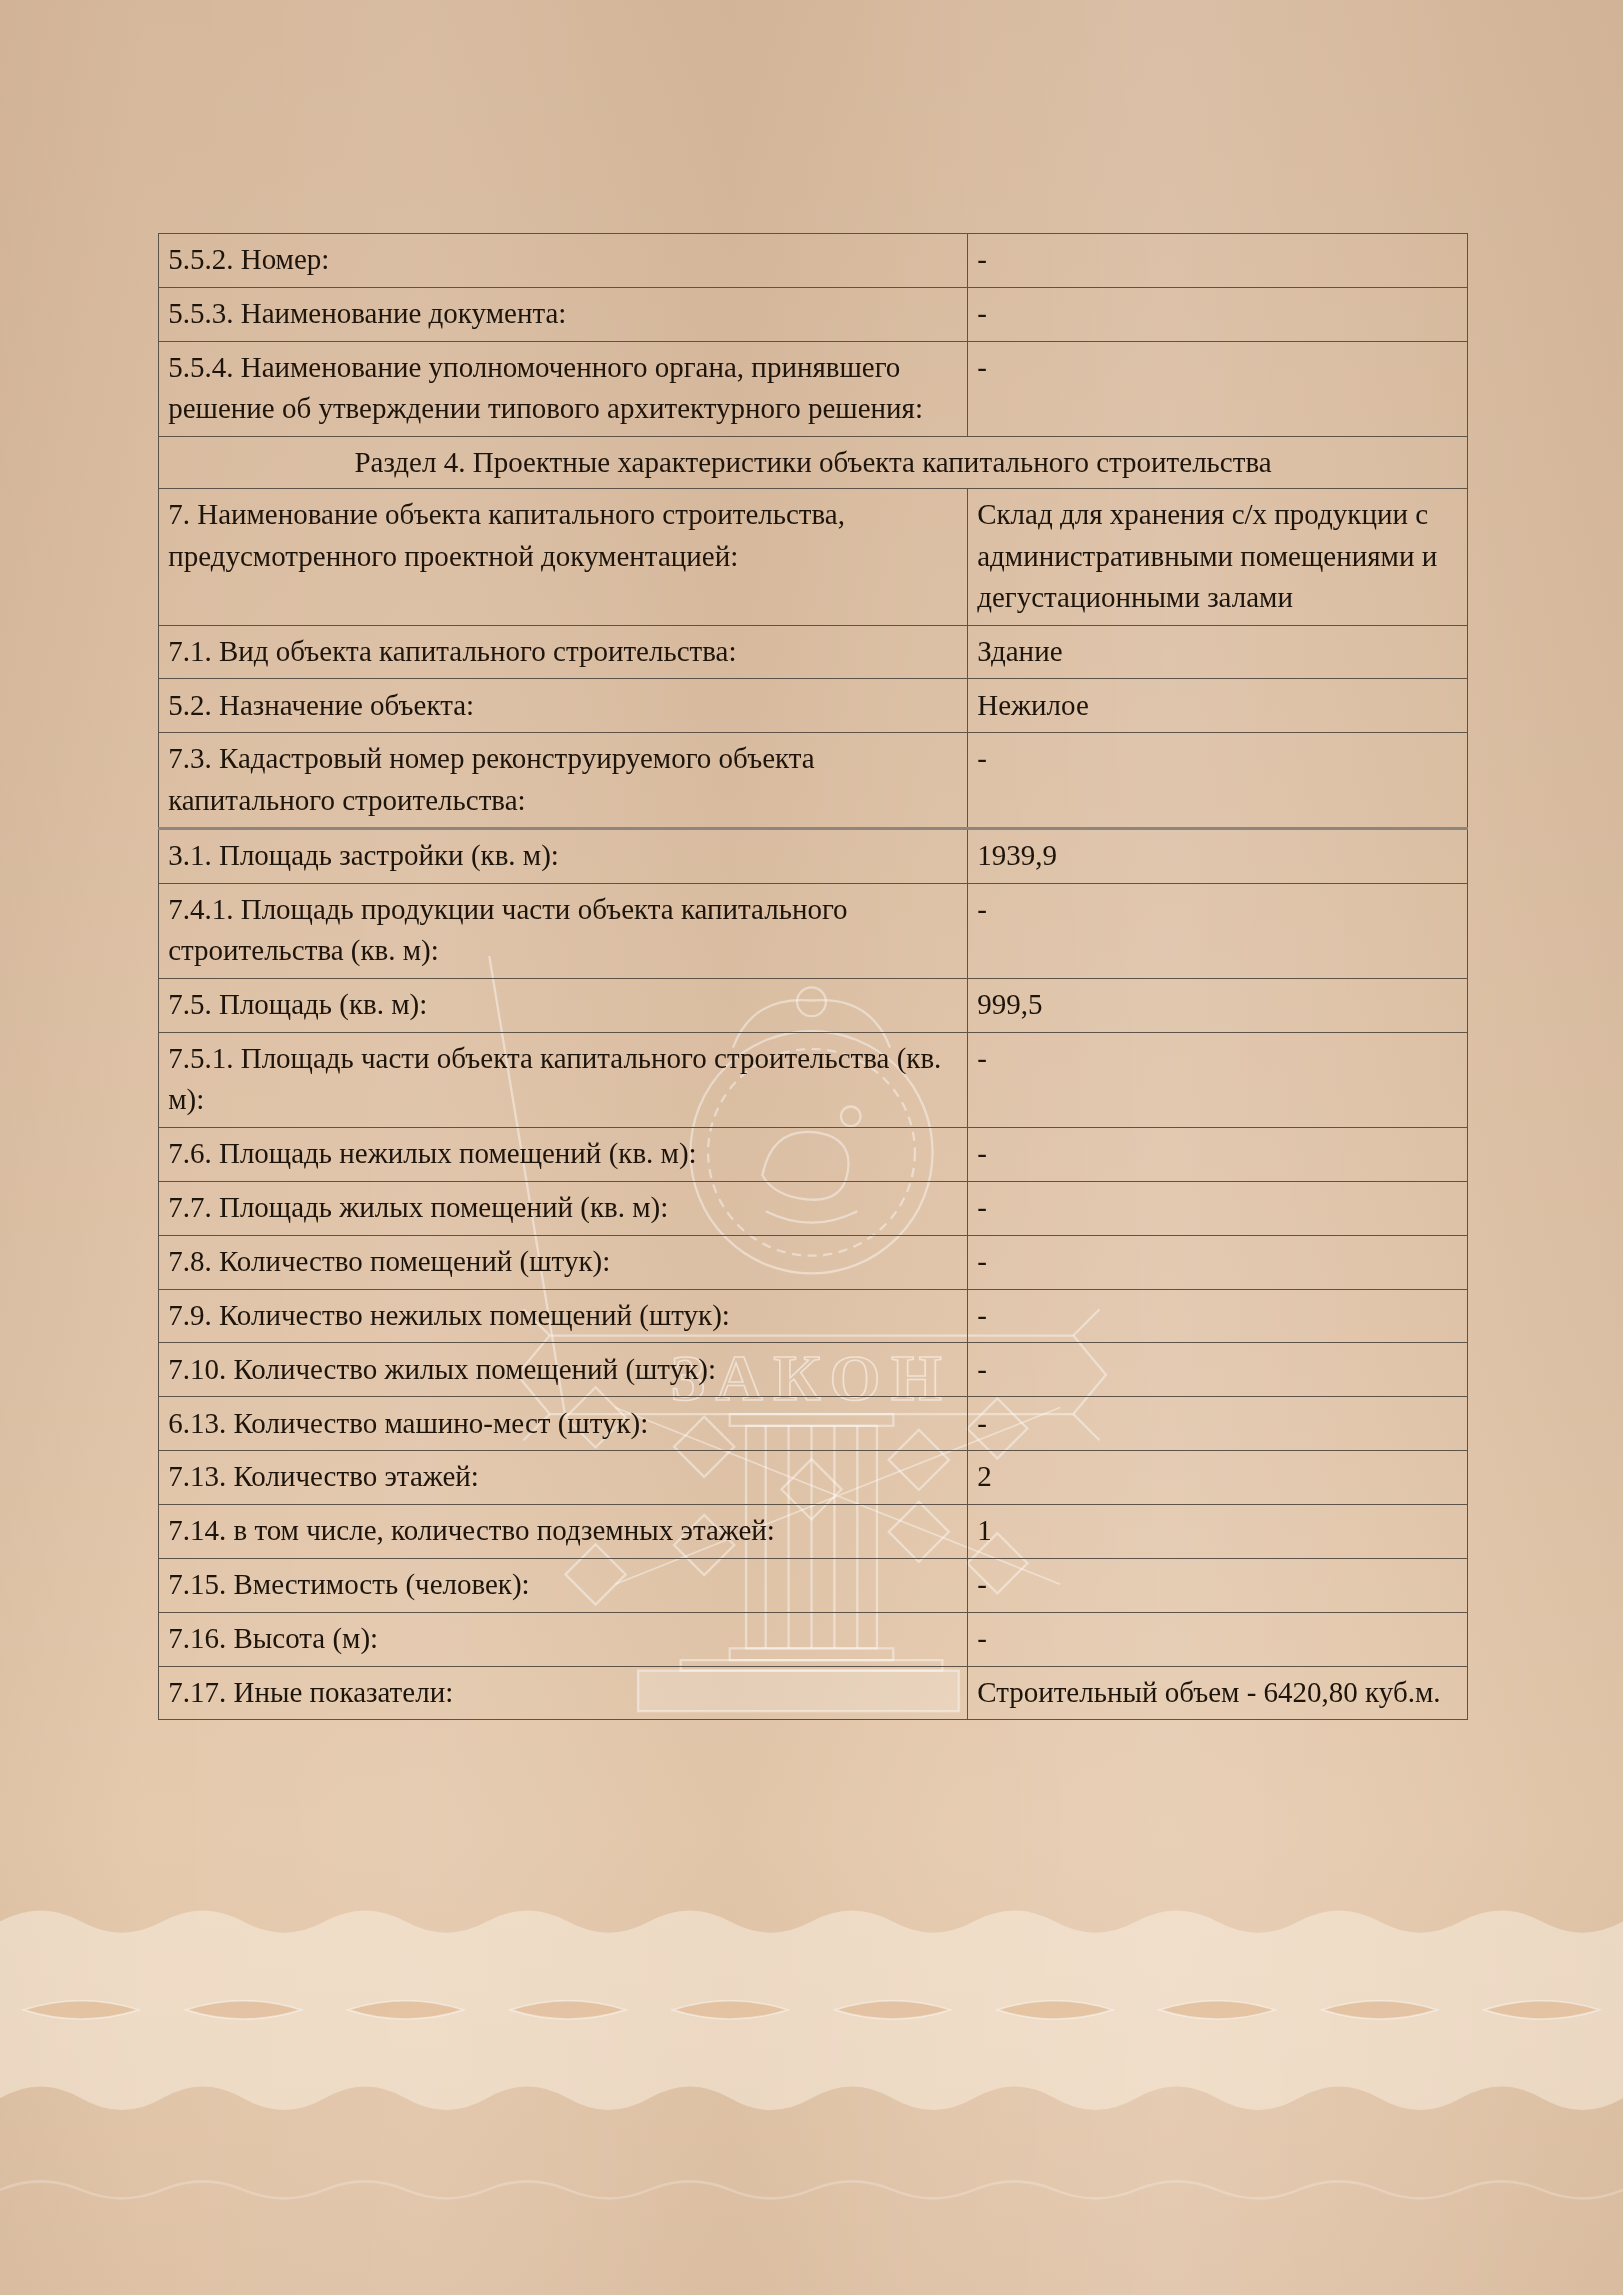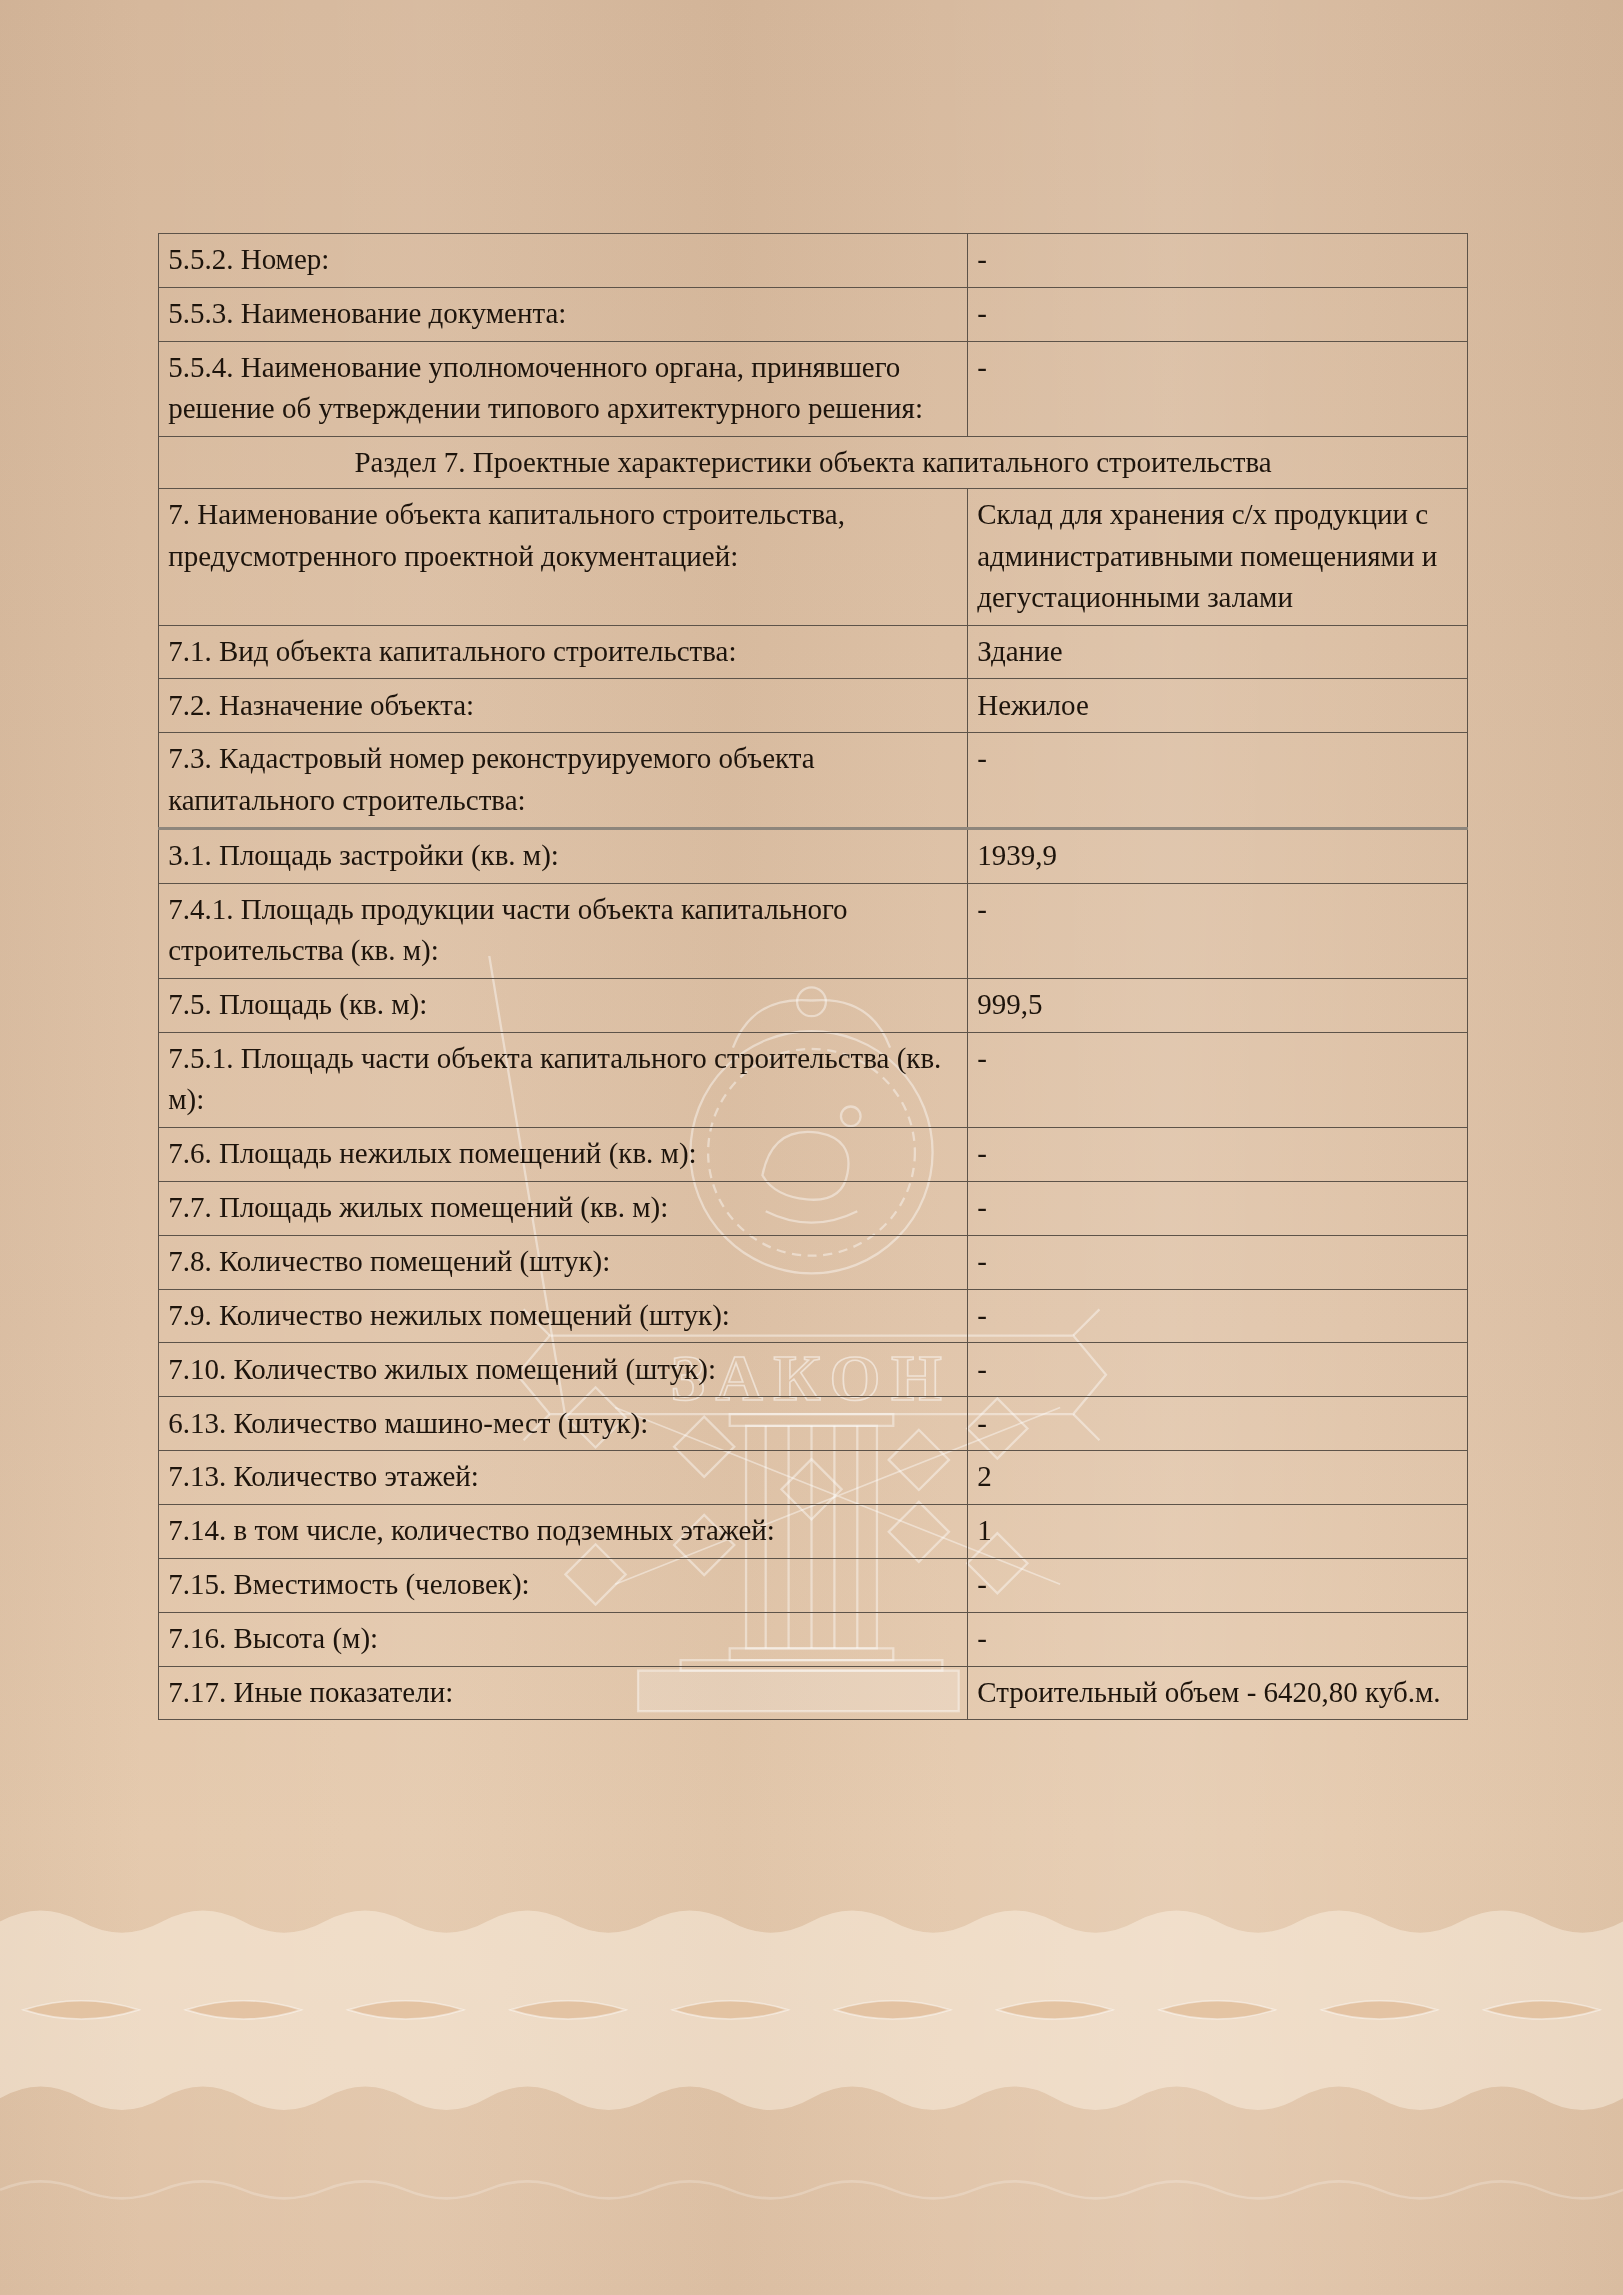--- a/index.html
+++ b/index.html
@@ -95,32 +95,32 @@
       </tr>
       <tr>
         <td>5.5.3. Наименование документа:</td>
         <td>-</td>
       </tr>
       <tr>
         <td>5.5.4. Наименование уполномоченного органа, принявшего решение об утверждении типового архитектурного решения:</td>
         <td>-</td>
       </tr>
       <tr>
-        <td class="section" colspan="2">Раздел 7. Проектные характеристики объекта капитального строительства</td>
+        <td class="section" colspan="2">Раздел 4. Проектные характеристики объекта капитального строительства</td>
       </tr>
       <tr>
         <td>7. Наименование объекта капитального строительства, предусмотренного проектной документацией:</td>
         <td>Склад для хранения с/х продукции с административными помещениями и дегустационными залами</td>
       </tr>
       <tr>
         <td>7.1. Вид объекта капитального строительства:</td>
         <td>Здание</td>
       </tr>
       <tr>
-        <td>7.2. Назначение объекта:</td>
+        <td>5.2. Назначение объекта:</td>
         <td>Нежилое</td>
       </tr>
       <tr>
         <td>7.3. Кадастровый номер реконструируемого объекта капитального строительства:</td>
         <td>-</td>
       </tr>
       <tr class="thick-top">
         <td>3.1. Площадь застройки (кв. м):</td>
         <td>1939,9</td>
       </tr>

